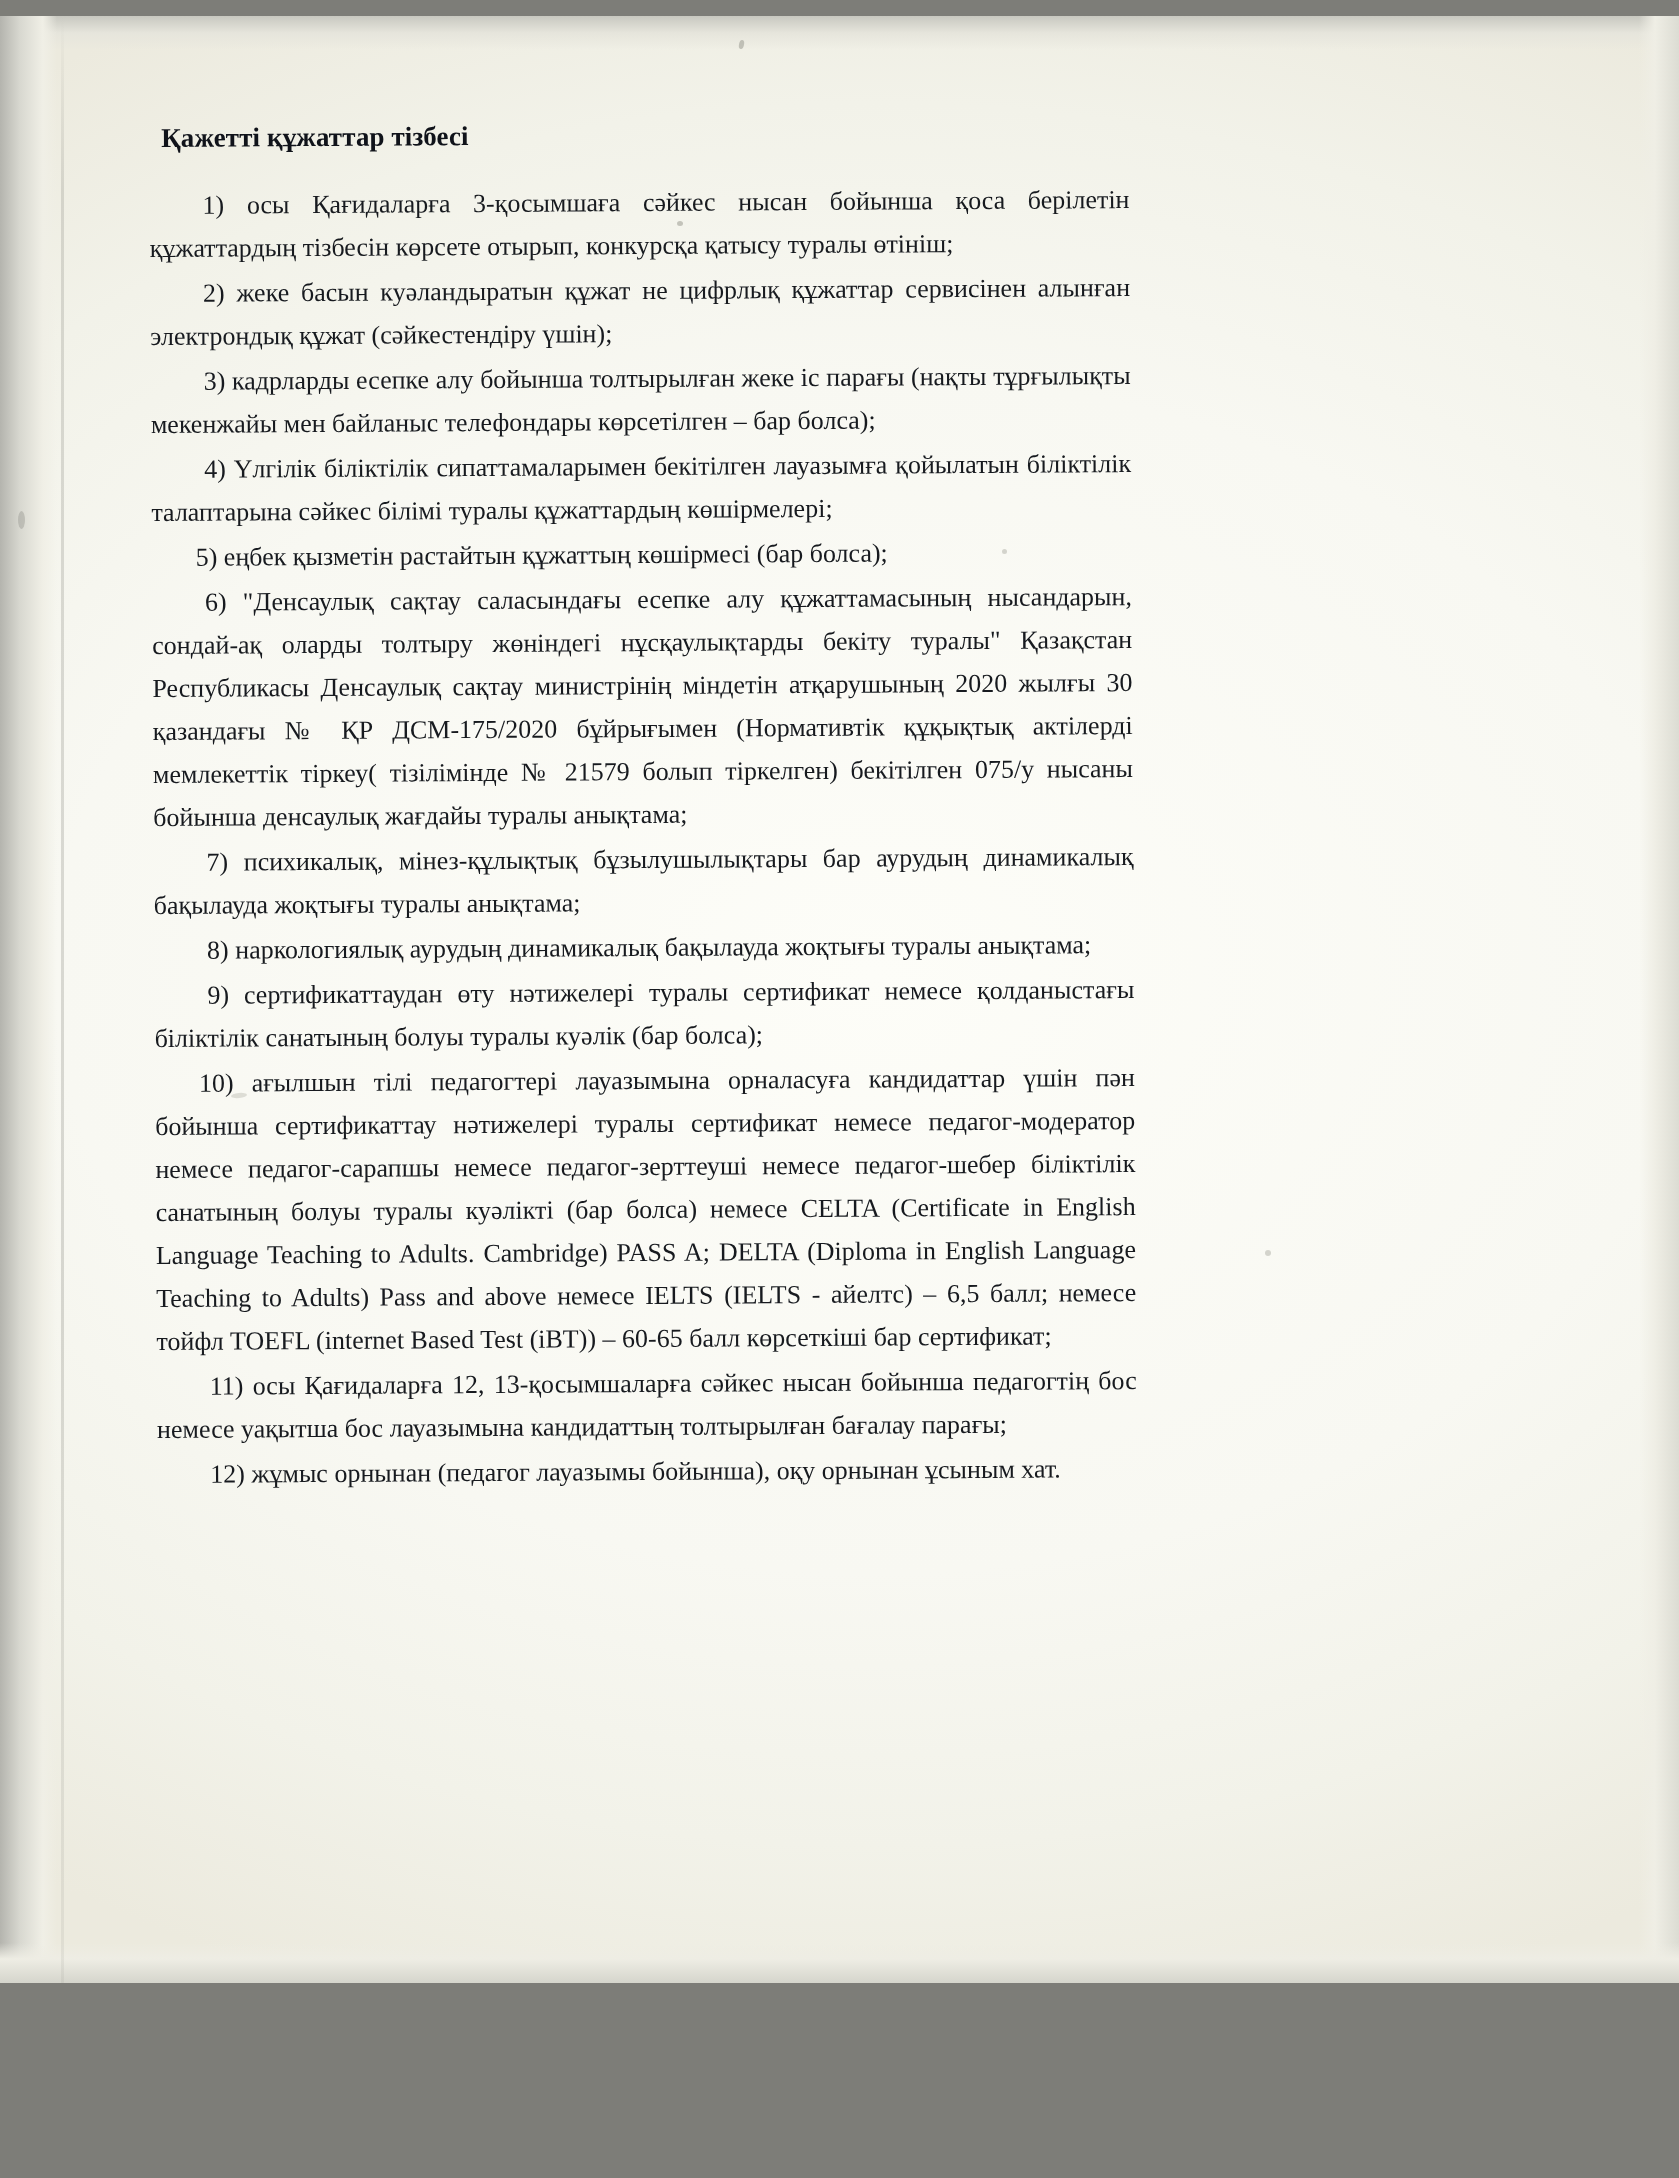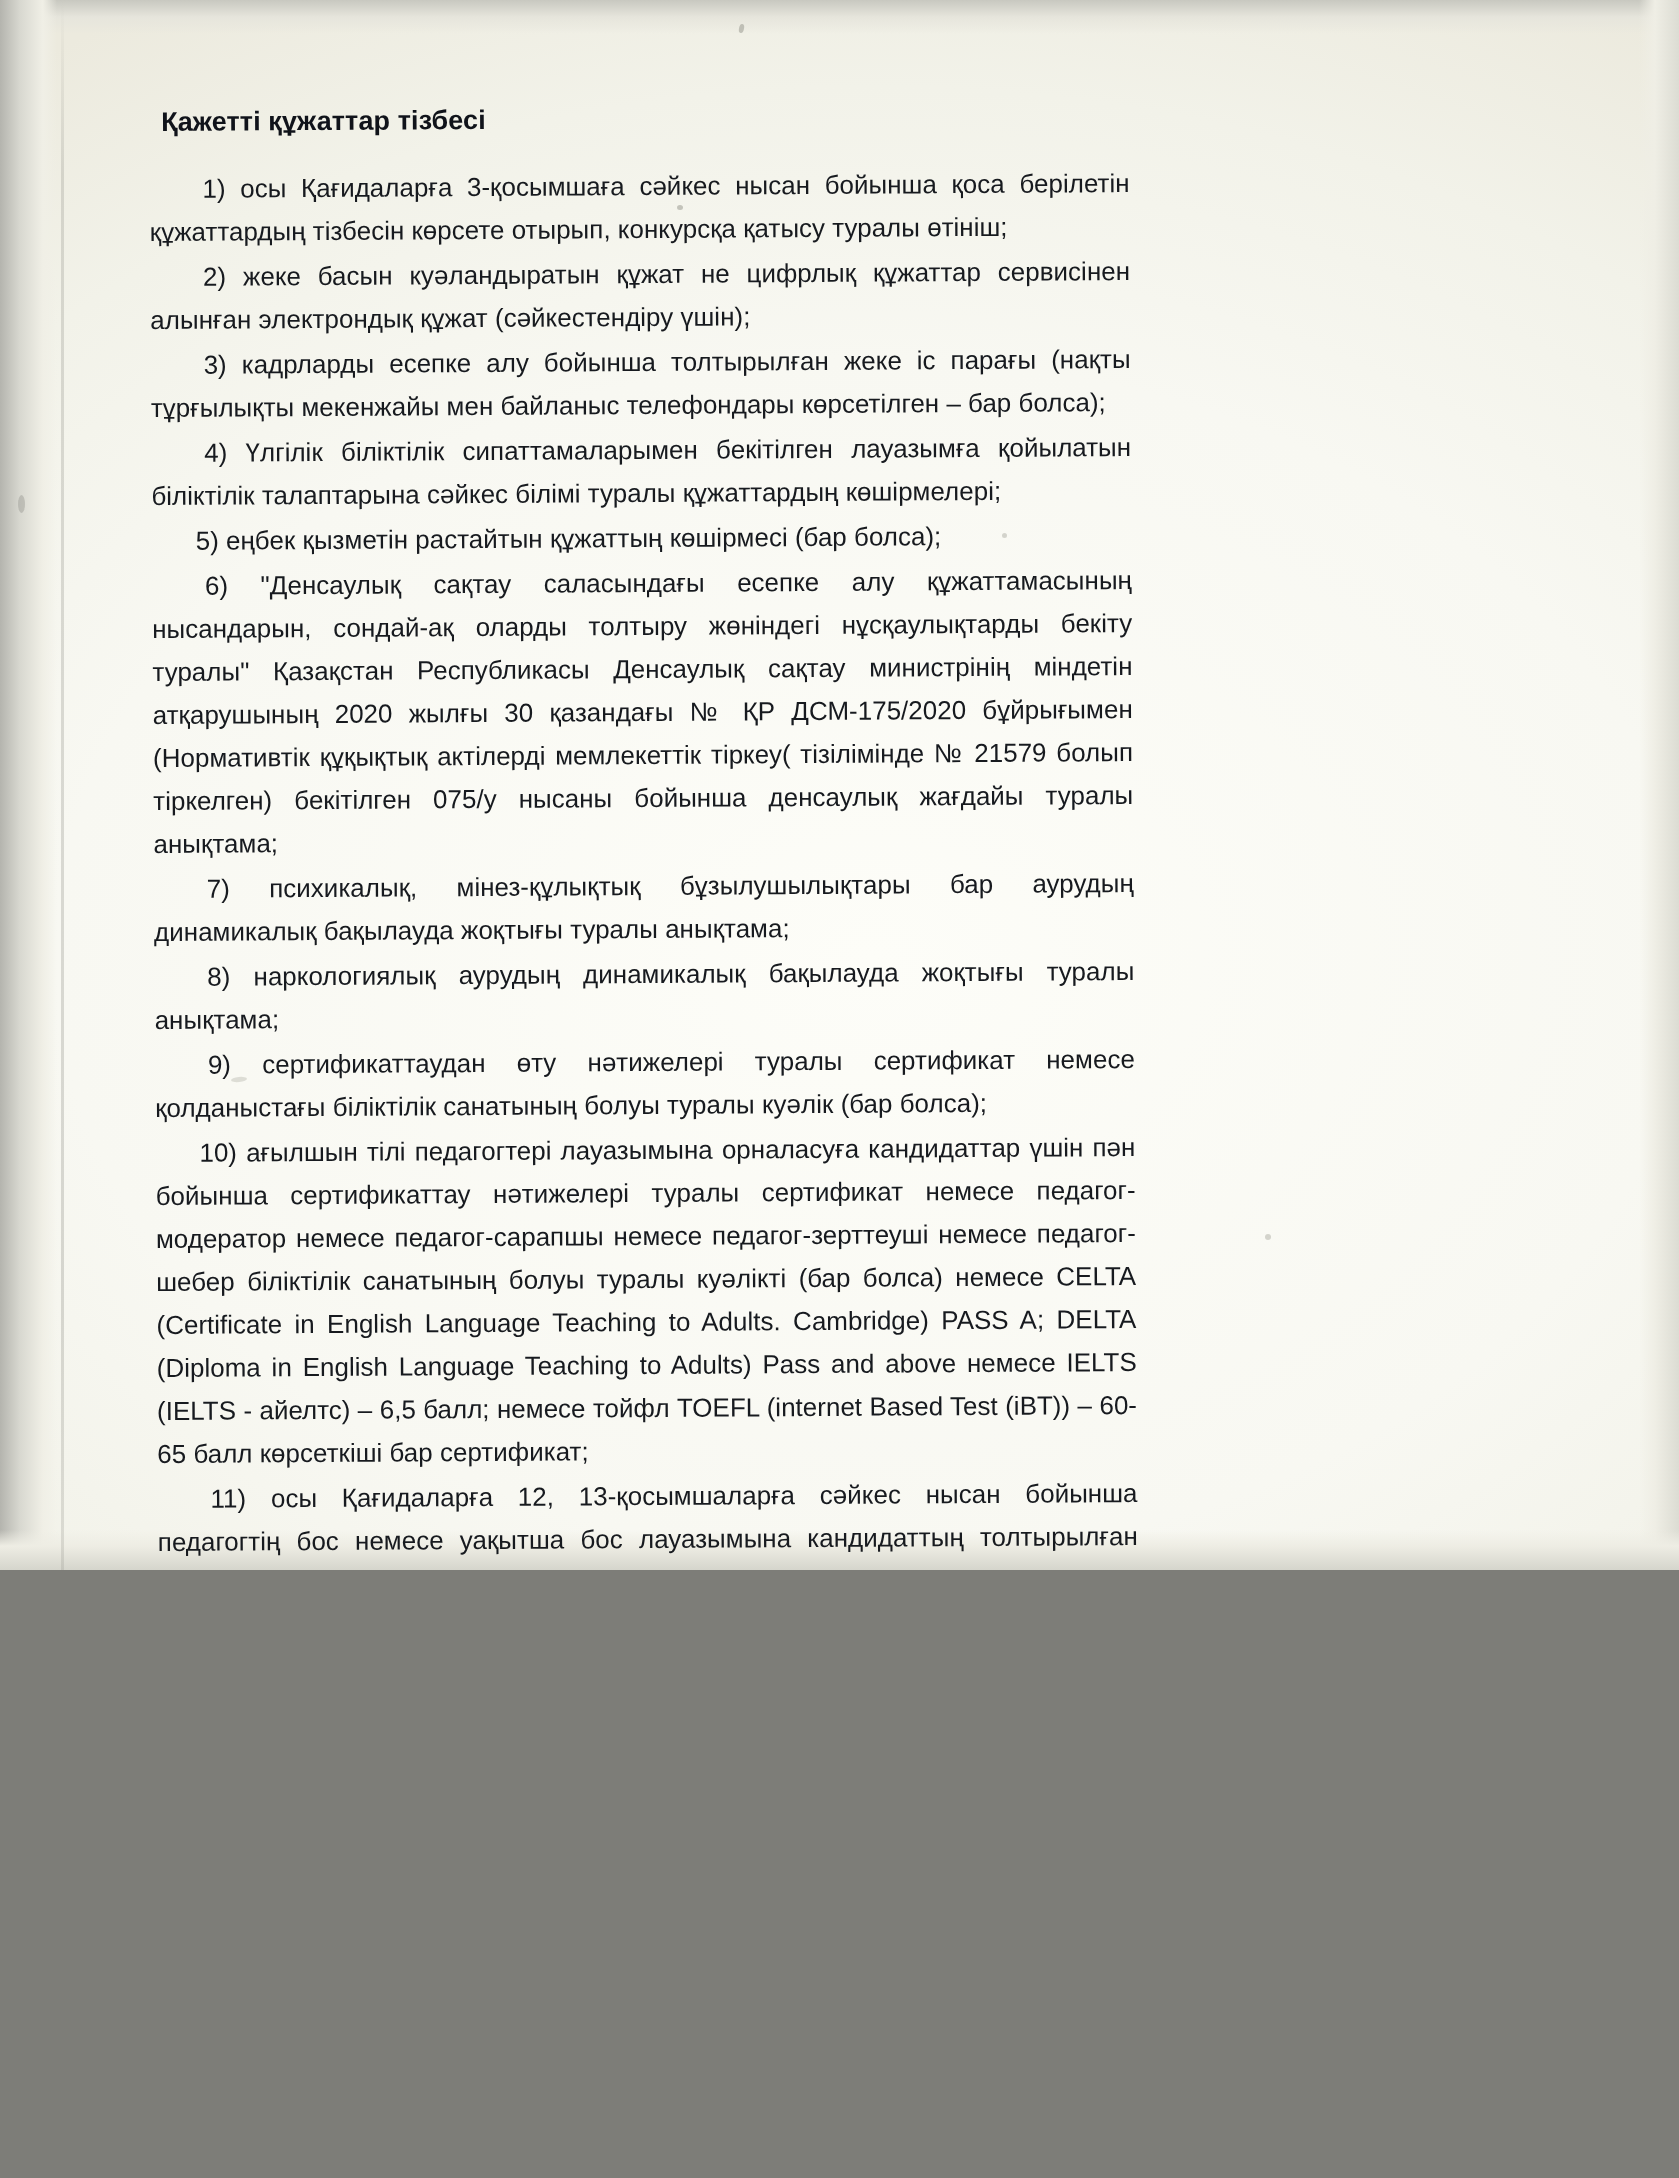--- a/index.html
+++ b/index.html
@@ -4,25 +4,25 @@
 <title>Қажетті құжаттар тізбесі</title>
 <style>
   html, body {
     margin: 0;
     padding: 0;
     background: #7d7d78;
   }
   .page {
     position: relative;
     width: 1679px;
-    height: 1570px;
-    margin: 0 auto;
+    height: 1967px;
+    margin: 16px auto;
     background: #ffffff;
     overflow: hidden;
-    font-family: Liberation Sans, sans-serif;
+    font-family: Liberation Serif, serif;
   }
 
   
   .scan-sheet {
     position: absolute;
     left: 0; top: 0;
     width: 1679px;
     height: 2178px;
     background:
       radial-gradient(ellipse 1485px 1089px at 52% 44%, #fdfdf8 0%, #f8f8f2 55%, #f2f2e9 80%, #eceade 100%);

